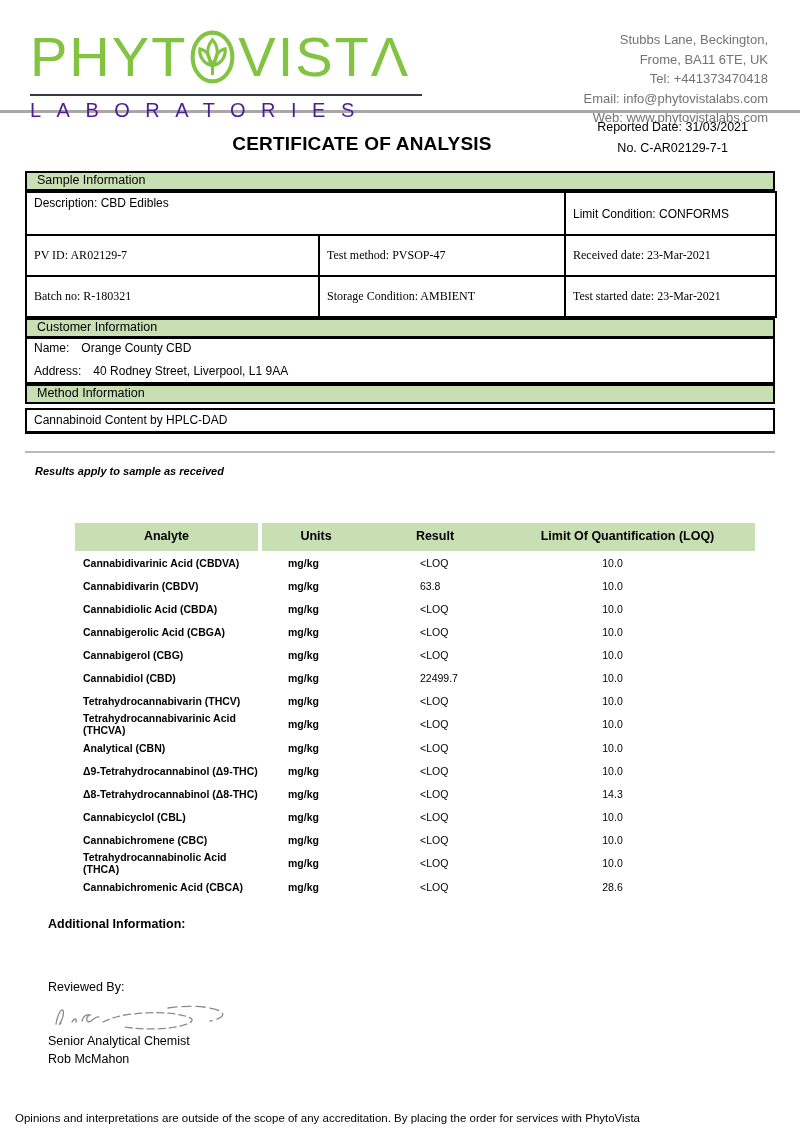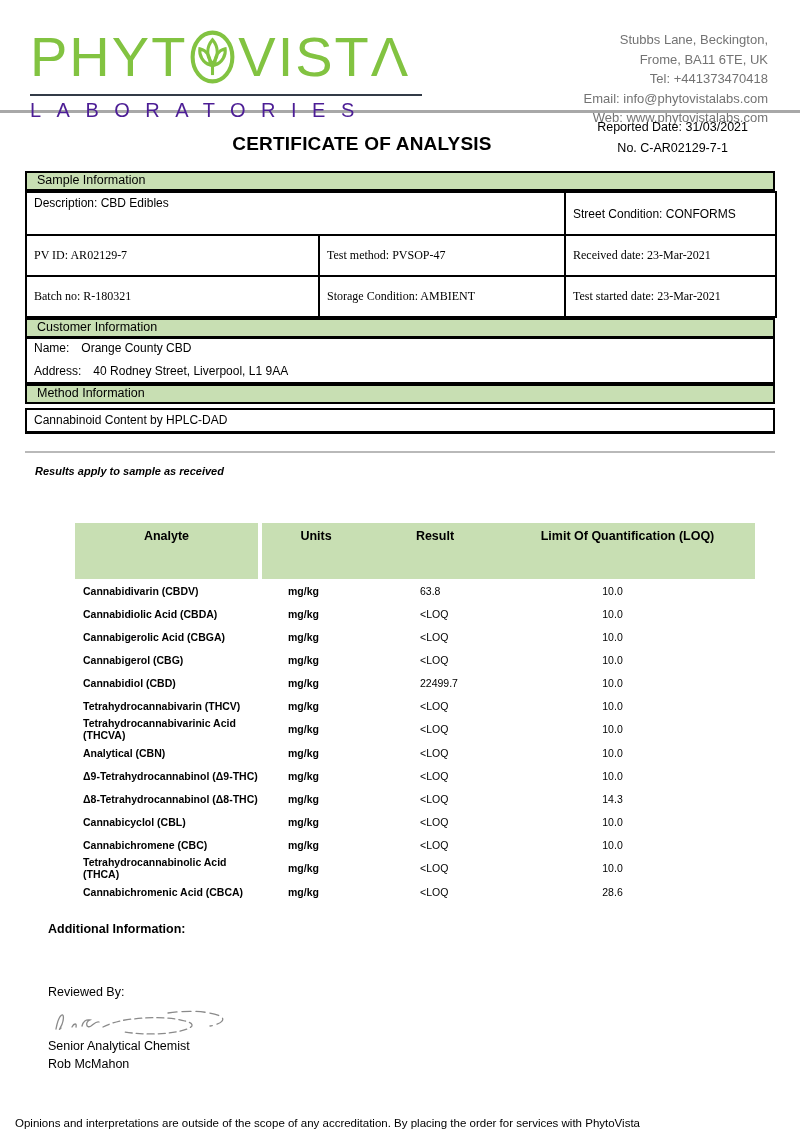--- a/index.html
+++ b/index.html
@@ -38,21 +38,21 @@
   .method-box { border:2px solid #000; border-bottom-width:3px; padding:3px 7px 4px 7px; font-size:12px; }
   .thin-rule { height:2px; background:#b9b9b9; margin:17px 25px 0 25px; }
   .results-note { margin:12px 0 0 35px; font-size:11px; font-weight:bold; font-style:italic; }
 
   
   table.results { border-collapse:collapse; margin:46px 0 0 75px; width:680px; table-layout:fixed; }
   table.results col.c0 { width:185px; }
   table.results col.c1 { width:110px; }
   table.results col.c2 { width:130px; }
   table.results col.c3 { width:255px; }
-  table.results thead th { background:#c8dfb3; height:56px; font-size:12.5px; font-weight:bold; text-align:center; vertical-align:top; padding-top:6px; }
+  table.results thead th { background:#c8dfb3; height:28px; font-size:12.5px; font-weight:bold; text-align:center; vertical-align:top; padding-top:6px; }
   table.results thead th.h0 { border-right:4px solid #fff; }
   table.results tbody td { height:23px; font-size:10.5px; vertical-align:middle; }
   table.results tbody td.c0 { font-weight:bold; padding-left:8px; }
   table.results tbody td.c1 { font-weight:bold; padding-left:28px; }
   table.results tbody td.c2 { padding-left:50px; }
   table.results tbody td.c3 { text-align:center; padding-right:30px; }
 
   
   .additional { margin:19px 0 0 48px; font-size:12.5px; font-weight:bold; }
   .review-block { margin:47px 0 0 48px; font-size:12.5px; line-height:18px; }
@@ -103,21 +103,21 @@
     <div class="green-bar">Sample Information</div>
     <table class="info-grid">
       <colgroup>
           <col style="width:293px">
           <col style="width:246px">
           <col style="width:211px">
         </colgroup>
       <tbody>
           <tr>
         <td colspan="2" class="desc">Description: CBD Edibles</td>
-        <td>Street Condition: CONFORMS</td>
+        <td>Limit Condition: CONFORMS</td>
       </tr>
       <tr class="small">
         <td>PV ID: AR02129-7</td>
         <td>Test method: PVSOP-47</td>
         <td>Received date: 23-Mar-2021</td>
       </tr>
       <tr class="small">
         <td>Batch no: R-180321</td>
         <td>Storage Condition: AMBIENT</td>
         <td>Test started date: 23-Mar-2021</td>
@@ -153,20 +153,26 @@
     <thead>
       <tr>
         <th class="h0">Analyte</th>
         <th>Units</th>
         <th>Result</th>
         <th>Limit Of Quantification (LOQ)</th>
       </tr>
     </thead>
     <tbody>
         <tr>
+          <td class="c0">Cannabidivarinic Acid (CBDVA)</td>
+          <td class="c1">mg/kg</td>
+          <td class="c2">&lt;LOQ</td>
+          <td class="c3">10.0</td>
+        </tr>
+        <tr>
           <td class="c0">Cannabidivarin (CBDV)</td>
           <td class="c1">mg/kg</td>
           <td class="c2">63.8</td>
           <td class="c3">10.0</td>
         </tr>
         <tr>
           <td class="c0">Cannabidiolic Acid (CBDA)</td>
           <td class="c1">mg/kg</td>
           <td class="c2">&lt;LOQ</td>
           <td class="c3">10.0</td>

